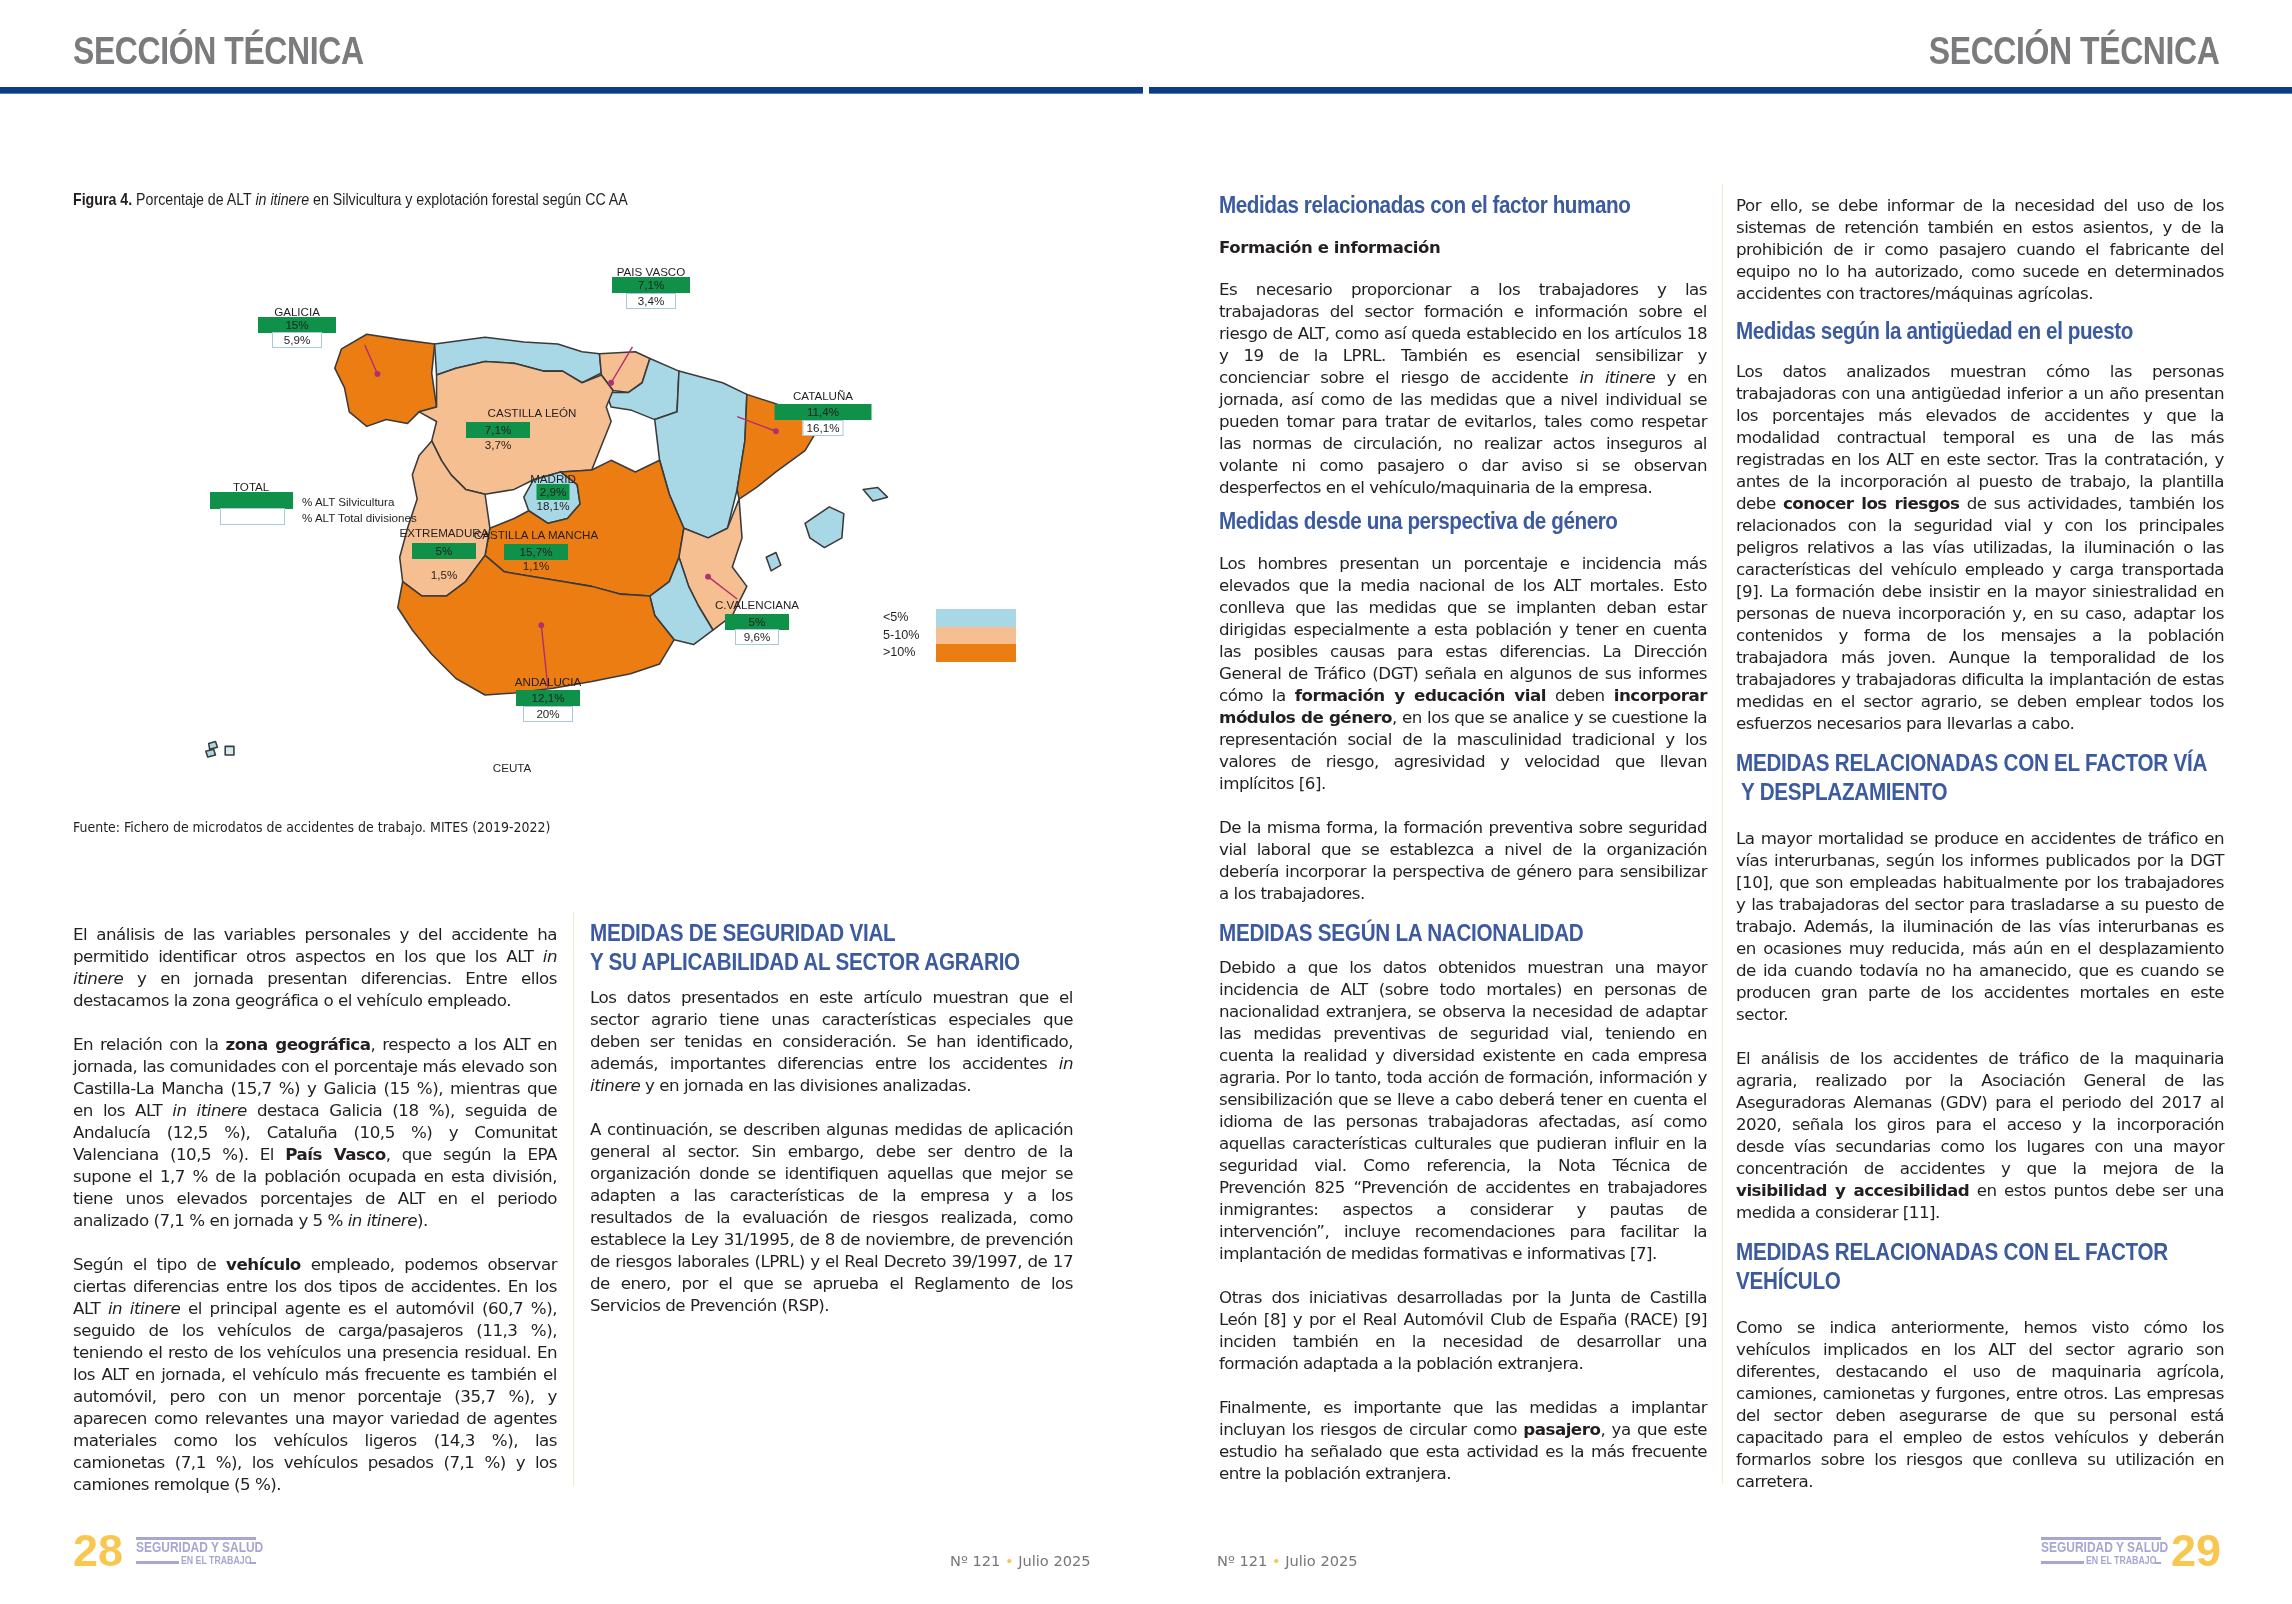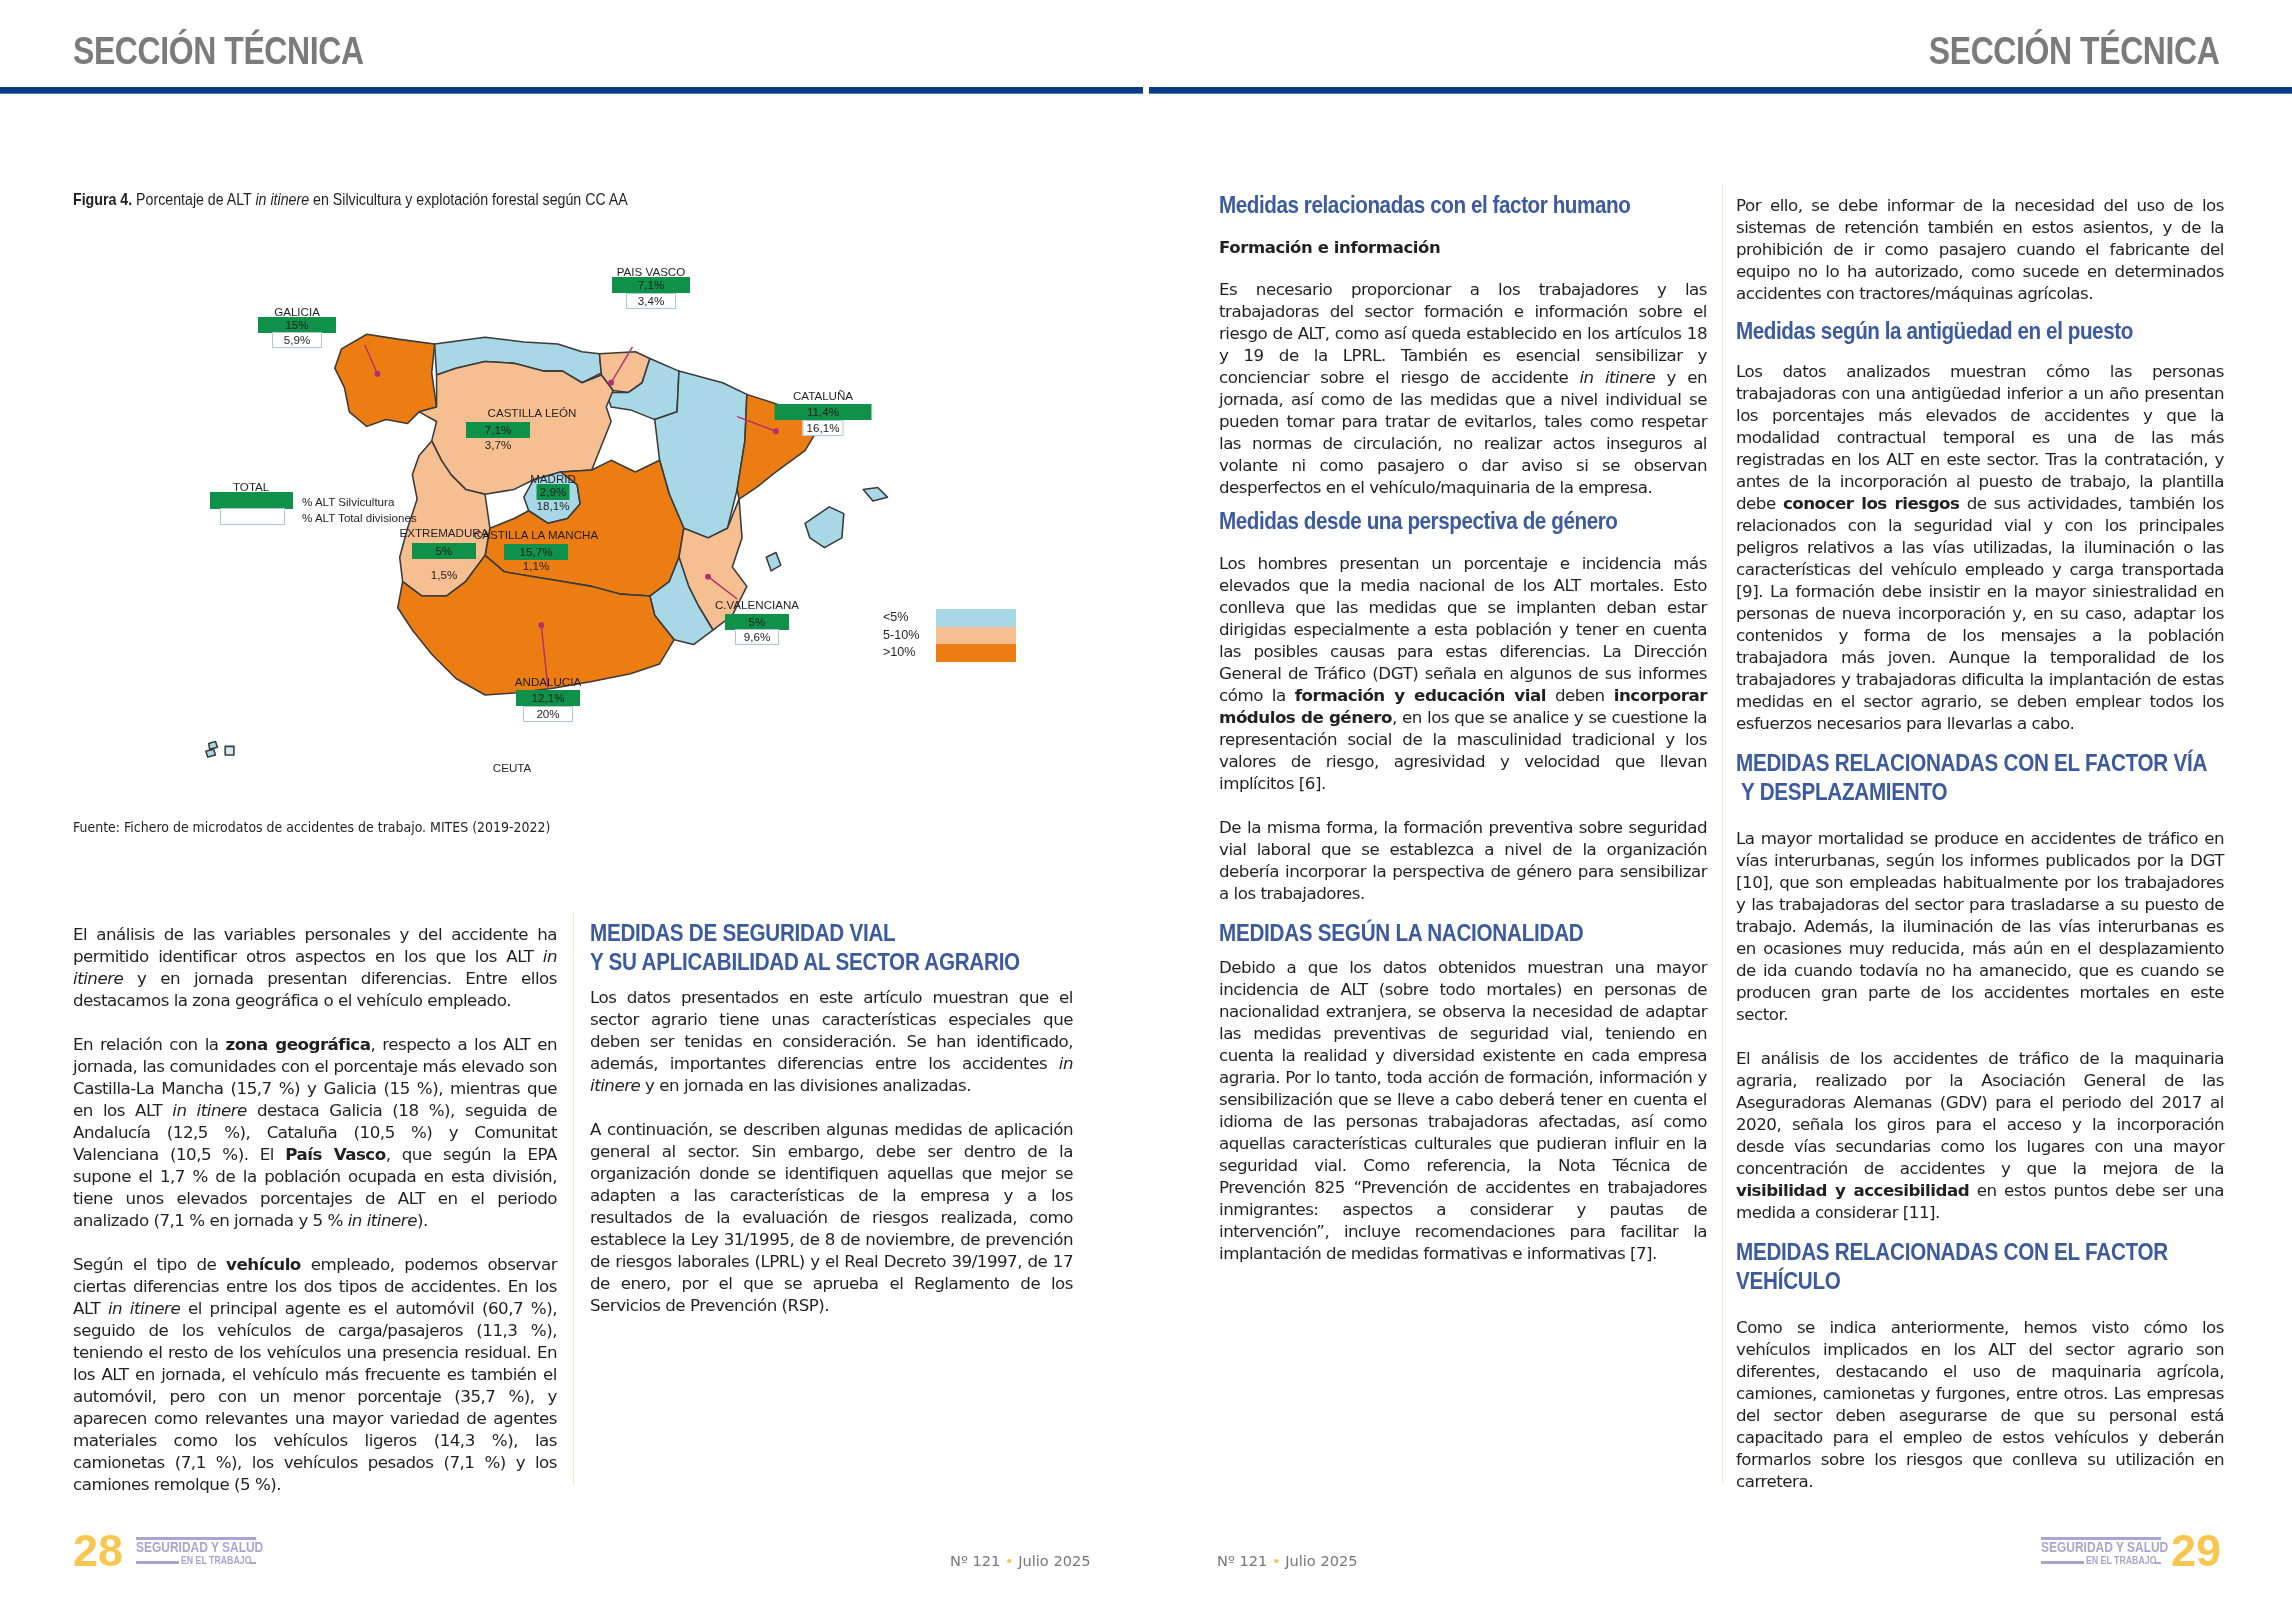--- a/index.html
+++ b/index.html
@@ -233,20 +233,22 @@
       <div class="h-sub">Formación e información</div>
       <div style="height:19.4px"></div>
       <p style="margin-bottom:7.8px"><span>Es necesario proporcionar a los trabajadores y las trabajadoras del sector formación e información sobre el riesgo de ALT, como así queda establecido en los artículos 18 y 19 de la LPRL. También es esencial sensibilizar y concienciar sobre el riesgo de accidente </span><span class="it">in itinere</span><span> y en jornada, así como de las medidas que a nivel individual se pueden tomar para tratar de evitarlos, tales como respetar las normas de circulación, no realizar actos inseguros al volante ni como pasajero o dar aviso si se observan desperfectos en el vehículo/maquinaria de la empresa.</span></p>
       <div class="h-blue-mixed">Medidas desde una perspectiva de género</div>
       <div style="height:17.5px"></div>
       <p><span>Los hombres presentan un porcentaje e incidencia más elevados que la media nacional de los ALT mortales. Esto conlleva que las medidas que se implanten deban estar dirigidas especialmente a esta población y tener en cuenta las posibles causas para estas diferencias. La Dirección General de Tráfico (DGT) señala en algunos de sus informes cómo la </span><span class="bold">formación y educación vial</span><span> deben </span><span class="bold">incorporar módulos de género</span><span>, en los que se analice y se cuestione la representación social de la masculinidad tradicional y los valores de riesgo, agresividad y velocidad que llevan implícitos [6].</span></p>
       <p style="margin-bottom:13.6px">De la misma forma, la formación preventiva sobre seguridad vial laboral que se establezca a nivel de la organización debería incorporar la perspectiva de género para sensibilizar a los trabajadores.</p>
       <div class="h-blue">MEDIDAS SEGÚN LA NACIONALIDAD</div>
       <div style="height:9.7px"></div>
       <p>Debido a que los datos obtenidos muestran una mayor incidencia de ALT (sobre todo mortales) en personas de nacionalidad extranjera, se observa la necesidad de adaptar las medidas preventivas de seguridad vial, teniendo en cuenta la realidad y diversidad existente en cada empresa agraria. Por lo tanto, toda acción de formación, información y sensibilización que se lleve a cabo deberá tener en cuenta el idioma de las personas trabajadoras afectadas, así como aquellas características culturales que pudieran influir en la seguridad vial. Como referencia, la Nota Técnica de Prevención 825 “Prevención de accidentes en trabajadores inmigrantes: aspectos a considerar y pautas de intervención”, incluye recomendaciones para facilitar la implantación de medidas formativas e informativas [7].</p>
+      <p>Otras dos iniciativas desarrolladas por la Junta de Castilla León [8] y por el Real Automóvil Club de España (RACE) [9] inciden también en la necesidad de desarrollar una formación adaptada a la población extranjera.</p>
+      <p class="tight"><span>Finalmente, es importante que las medidas a implantar incluyan los riesgos de circular como </span><span class="bold">pasajero</span><span>, ya que este estudio ha señalado que esta actividad es la más frecuente entre la población extranjera.</span></p>
     </div>
 
     <div class="col-divider" style="left:576px; top:184px; height:1300px;"></div>
 
     <div class="col" style="left:590px; top:194px; width:488px;">
       <p style="margin-bottom:11.6px">Por ello, se debe informar de la necesidad del uso de los sistemas de retención también en estos asientos, y de la prohibición de ir como pasajero cuando el fabricante del equipo no lo ha autorizado, como sucede en determinados accidentes con tractores/máquinas agrícolas.</p>
       <div class="h-blue-mixed">Medidas según la antigüedad en el puesto</div>
       <div style="height:15.5px"></div>
       <p style="margin-bottom:13.6px"><span>Los datos analizados muestran cómo las personas trabajadoras con una antigüedad inferior a un año presentan los porcentajes más elevados de accidentes y que la modalidad contractual temporal es una de las más registradas en los ALT en este sector. Tras la contratación, y antes de la incorporación al puesto de trabajo, la plantilla debe </span><span class="bold">conocer los riesgos</span><span> de sus actividades, también los relacionados con la seguridad vial y con los principales peligros relativos a las vías utilizadas, la iluminación o las características del vehículo empleado y carga transportada [9]. La formación debe insistir en la mayor siniestralidad en personas de nueva incorporación y, en su caso, adaptar los contenidos y forma de los mensajes a la población trabajadora más joven. Aunque la temporalidad de los trabajadores y trabajadoras dificulta la implantación de estas medidas en el sector agrario, se deben emplear todos los esfuerzos necesarios para llevarlas a cabo.</span></p>
       <div class="h-blue">

